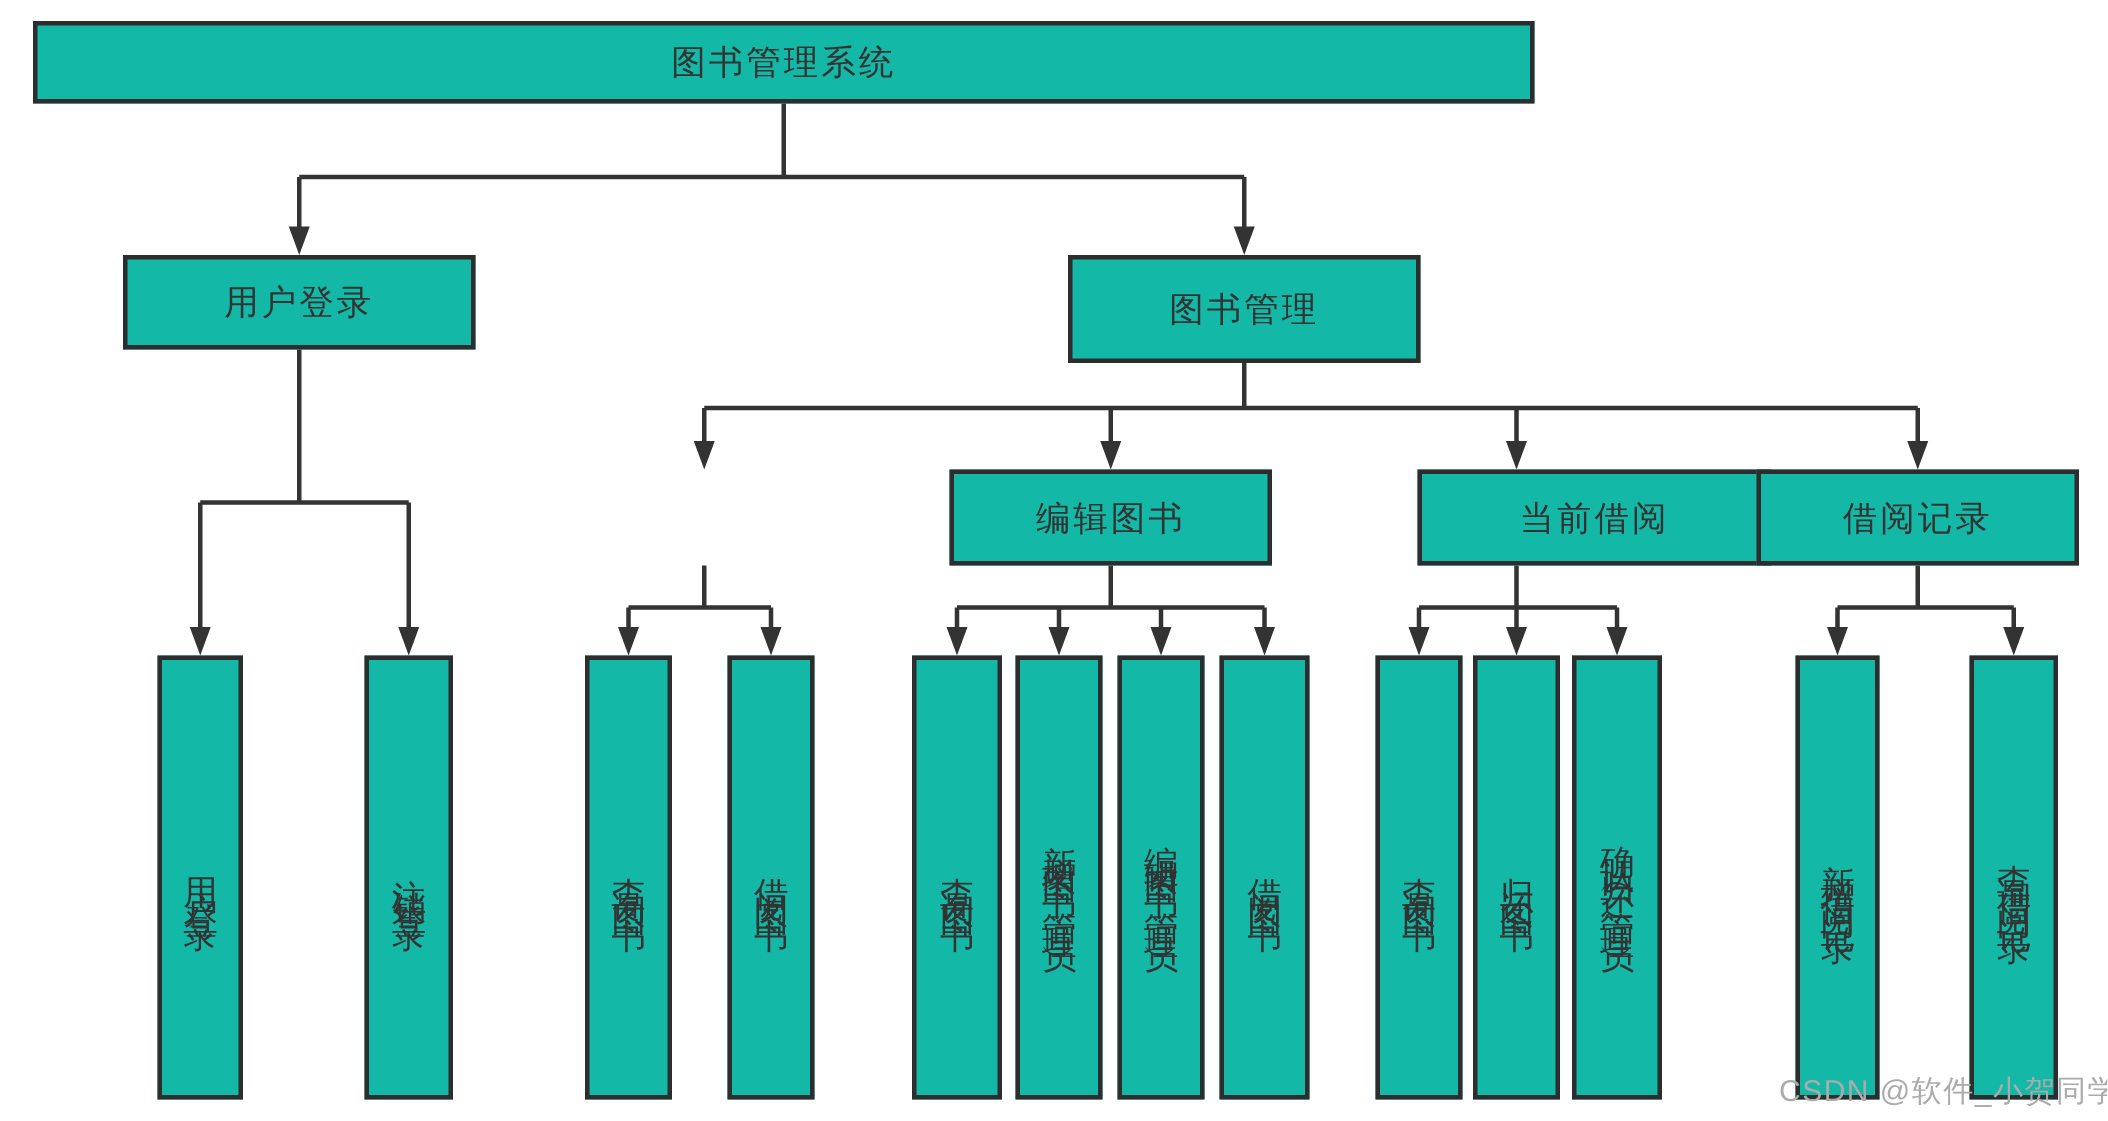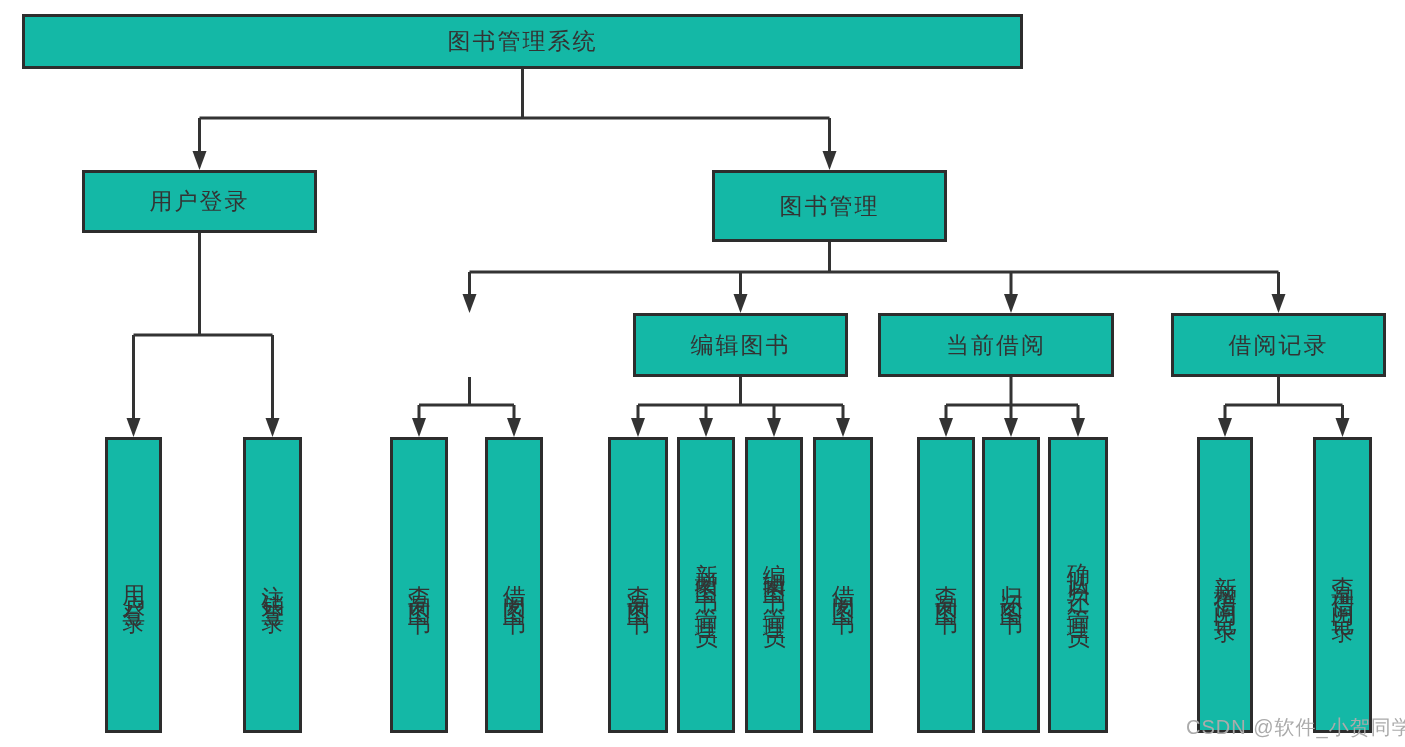--- a/index.html
+++ b/index.html
@@ -45,21 +45,21 @@
     letter-spacing: 9px;
     line-height: 1.1;
     white-space: nowrap;
   }
   
   #n-root           { left: 22px;   top: 14px;  width: 1001px; height: 55px; }
   #n-user-login     { left: 82px;   top: 170px; width: 235px;  height: 63px; }
   #n-book-mgmt      { left: 712px;  top: 170px; width: 235px;  height: 72px; }
   #n-new-book       { left: 360px;  top: 313px; width: 219px;  height: 64px; }
   #n-book-borrow    { left: 633px;  top: 313px; width: 215px;  height: 64px; }
-  #n-current-borrow { left: 878px;  top: 313px; width: 236px;  height: 64px; font-family: Liberation Mono, monospace; }
+  #n-current-borrow { left: 945px;  top: 313px; width: 236px;  height: 64px; font-family: Liberation Mono, monospace; }
   #n-borrow-records { left: 1171px; top: 313px; width: 215px;  height: 64px; }
   
   #n-ul-login   { left: 105px;  width: 57px; }
   #n-ul-logout  { left: 243px;  width: 59px; }
   #n-nb-query   { left: 390px;  width: 58px; }
   #n-nb-borrow  { left: 485px;  width: 58px; }
   #n-bb-query   { left: 608px;  width: 60px; }
   #n-bb-add     { left: 677px;  width: 58px; }
   #n-bb-edit    { left: 745px;  width: 58px; }
   #n-bb-borrow  { left: 813px;  width: 60px; }

